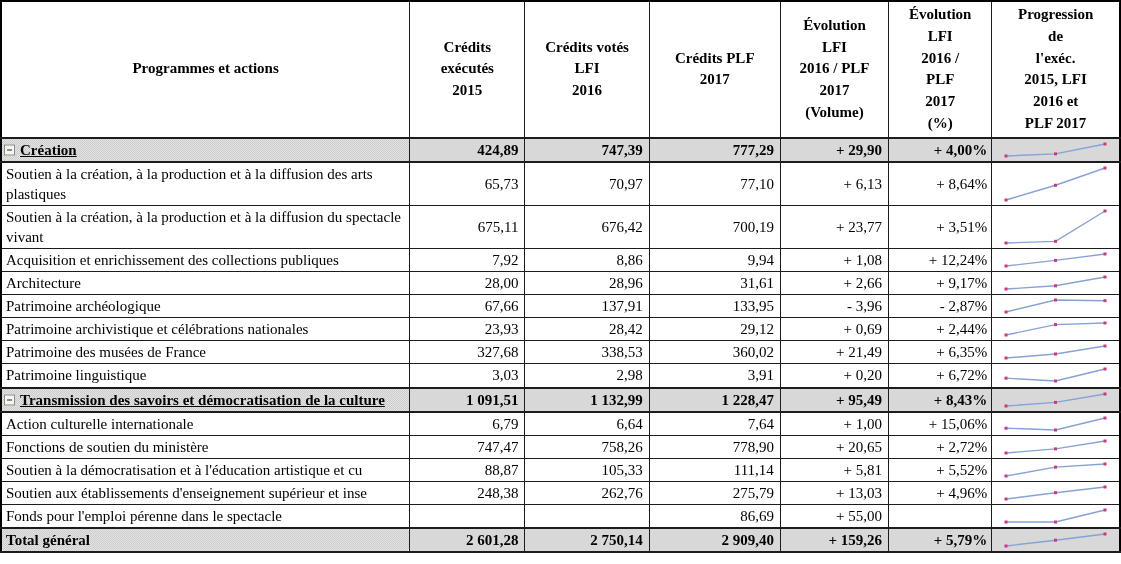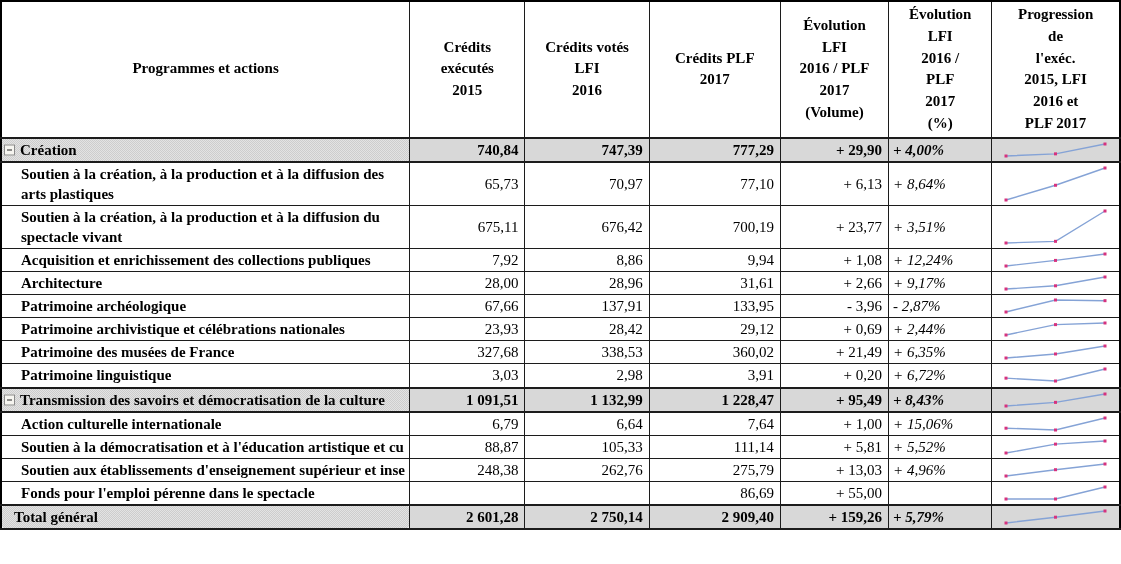--- a/index.html
+++ b/index.html
@@ -30,26 +30,26 @@
     padding: 2px 17px;
     background: #ffffff;
   }
   td {
     padding: 1px 4px;
     vertical-align: middle;
     line-height: 1.34;
     height: 22px;
   }
   td.label { text-align: left; position: relative; }
-  tr.row-detail td.label { padding-left: 19px; font-weight: bold; }
-  tr.row-group  td.label { padding-left: 18px; }
-  tr.row-total  td.label { padding-left: 12px; border-radius: 6px; }
+  tr.row-detail td.label { padding-left: 4px; }
+  tr.row-group  td.label { padding-left: 18px; text-decoration: underline; }
+  tr.row-total  td.label { padding-left: 4px; border-radius: 6px; }
   tr.clip td.label { white-space: nowrap; margin-top: 20px; }
   td.num { text-align: right; padding-right: 6px; }
-  td.pct { text-align: left; font-style: italic; }
+  td.pct { text-align: right; }
   td.spark { padding: 0; }
   td.spark svg { display: block; }
   tr.row-group td, tr.row-total td {
     font-weight: bold;
     background-color: #dbdbdb;
     background-image: conic-gradient(#cdcdcd 25%, #e3e3e3 0 50%, #cdcdcd 0 75%, #e3e3e3 0);
     background-size: 2px 2px;
     border-top-width: 2px;
     border-bottom-width: 2px;
   }
@@ -101,21 +101,21 @@
 l'exéc.
 2015, LFI 2016 et
 PLF 2017</th>
     </tr>
   </thead>
   <tbody data-name="table-body">
       <tr class="row-group" data-name="table-row">
         <td class="label" data-name="row-label"><span class="collapse-btn" data-name="collapse-button">
             <span class="minus" data-name="minus-icon"></span>
           </span><span data-name="row-label-text">Création</span></td>
-        <td class="num" data-name="credits-2015-cell">740,84</td>
+        <td class="num" data-name="credits-2015-cell">424,89</td>
         <td class="num" data-name="credits-lfi-2016-cell">747,39</td>
         <td class="num" data-name="credits-plf-2017-cell">777,29</td>
         <td class="num" data-name="evolution-volume-cell">+ 29,90</td>
         <td class="pct" data-name="evolution-pct-cell">+ 4,00%</td>
         <td class="spark" data-name="sparkline-cell">
           <svg width="127" height="22" data-name="sparkline-chart">
             <polyline points="14,17 63.5,14.843621399176966 113,5" fill="none" stroke="#85a3d6" stroke-width="1.4"></polyline>
             <rect x="12.5" y="15.5" width="3" height="3" fill="#d6327e"></rect>
             <rect x="62" y="13.343621399176966" width="3" height="3" fill="#d6327e"></rect>
             <rect x="111.5" y="3.5" width="3" height="3" fill="#d6327e"></rect>
@@ -277,20 +277,36 @@
         <td class="pct" data-name="evolution-pct-cell">+ 15,06%</td>
         <td class="spark" data-name="sparkline-cell">
           <svg width="127" height="22" data-name="sparkline-chart">
             <polyline points="14,15.199999999999996 63.5,17 113,5" fill="none" stroke="#85a3d6" stroke-width="1.4"></polyline>
             <rect x="12.5" y="13.699999999999996" width="3" height="3" fill="#d6327e"></rect>
             <rect x="62" y="15.5" width="3" height="3" fill="#d6327e"></rect>
             <rect x="111.5" y="3.5" width="3" height="3" fill="#d6327e"></rect>
           </svg>
         </td>
       </tr>
+      <tr class="row-detail" data-name="table-row">
+        <td class="label" data-name="row-label"><span data-name="row-label-text">Fonctions de soutien du ministère</span></td>
+        <td class="num" data-name="credits-2015-cell">747,47</td>
+        <td class="num" data-name="credits-lfi-2016-cell">758,26</td>
+        <td class="num" data-name="credits-plf-2017-cell">778,90</td>
+        <td class="num" data-name="evolution-volume-cell">+ 20,65</td>
+        <td class="pct" data-name="evolution-pct-cell">+ 2,72%</td>
+        <td class="spark" data-name="sparkline-cell">
+          <svg width="127" height="22" data-name="sparkline-chart">
+            <polyline points="14,17 63.5,12.880369074133002 113,5" fill="none" stroke="#85a3d6" stroke-width="1.4"></polyline>
+            <rect x="12.5" y="15.5" width="3" height="3" fill="#d6327e"></rect>
+            <rect x="62" y="11.380369074133002" width="3" height="3" fill="#d6327e"></rect>
+            <rect x="111.5" y="3.5" width="3" height="3" fill="#d6327e"></rect>
+          </svg>
+        </td>
+      </tr>
       <tr class="row-detail clip" data-name="table-row">
         <td class="label" data-name="row-label"><span data-name="row-label-text">Soutien à la démocratisation et à l'éducation artistique et cu</span></td>
         <td class="num" data-name="credits-2015-cell">88,87</td>
         <td class="num" data-name="credits-lfi-2016-cell">105,33</td>
         <td class="num" data-name="credits-plf-2017-cell">111,14</td>
         <td class="num" data-name="evolution-volume-cell">+ 5,81</td>
         <td class="pct" data-name="evolution-pct-cell">+ 5,52%</td>
         <td class="spark" data-name="sparkline-cell">
           <svg width="127" height="22" data-name="sparkline-chart">
             <polyline points="14,17 63.5,8.130669061517738 113,5" fill="none" stroke="#85a3d6" stroke-width="1.4"></polyline>

